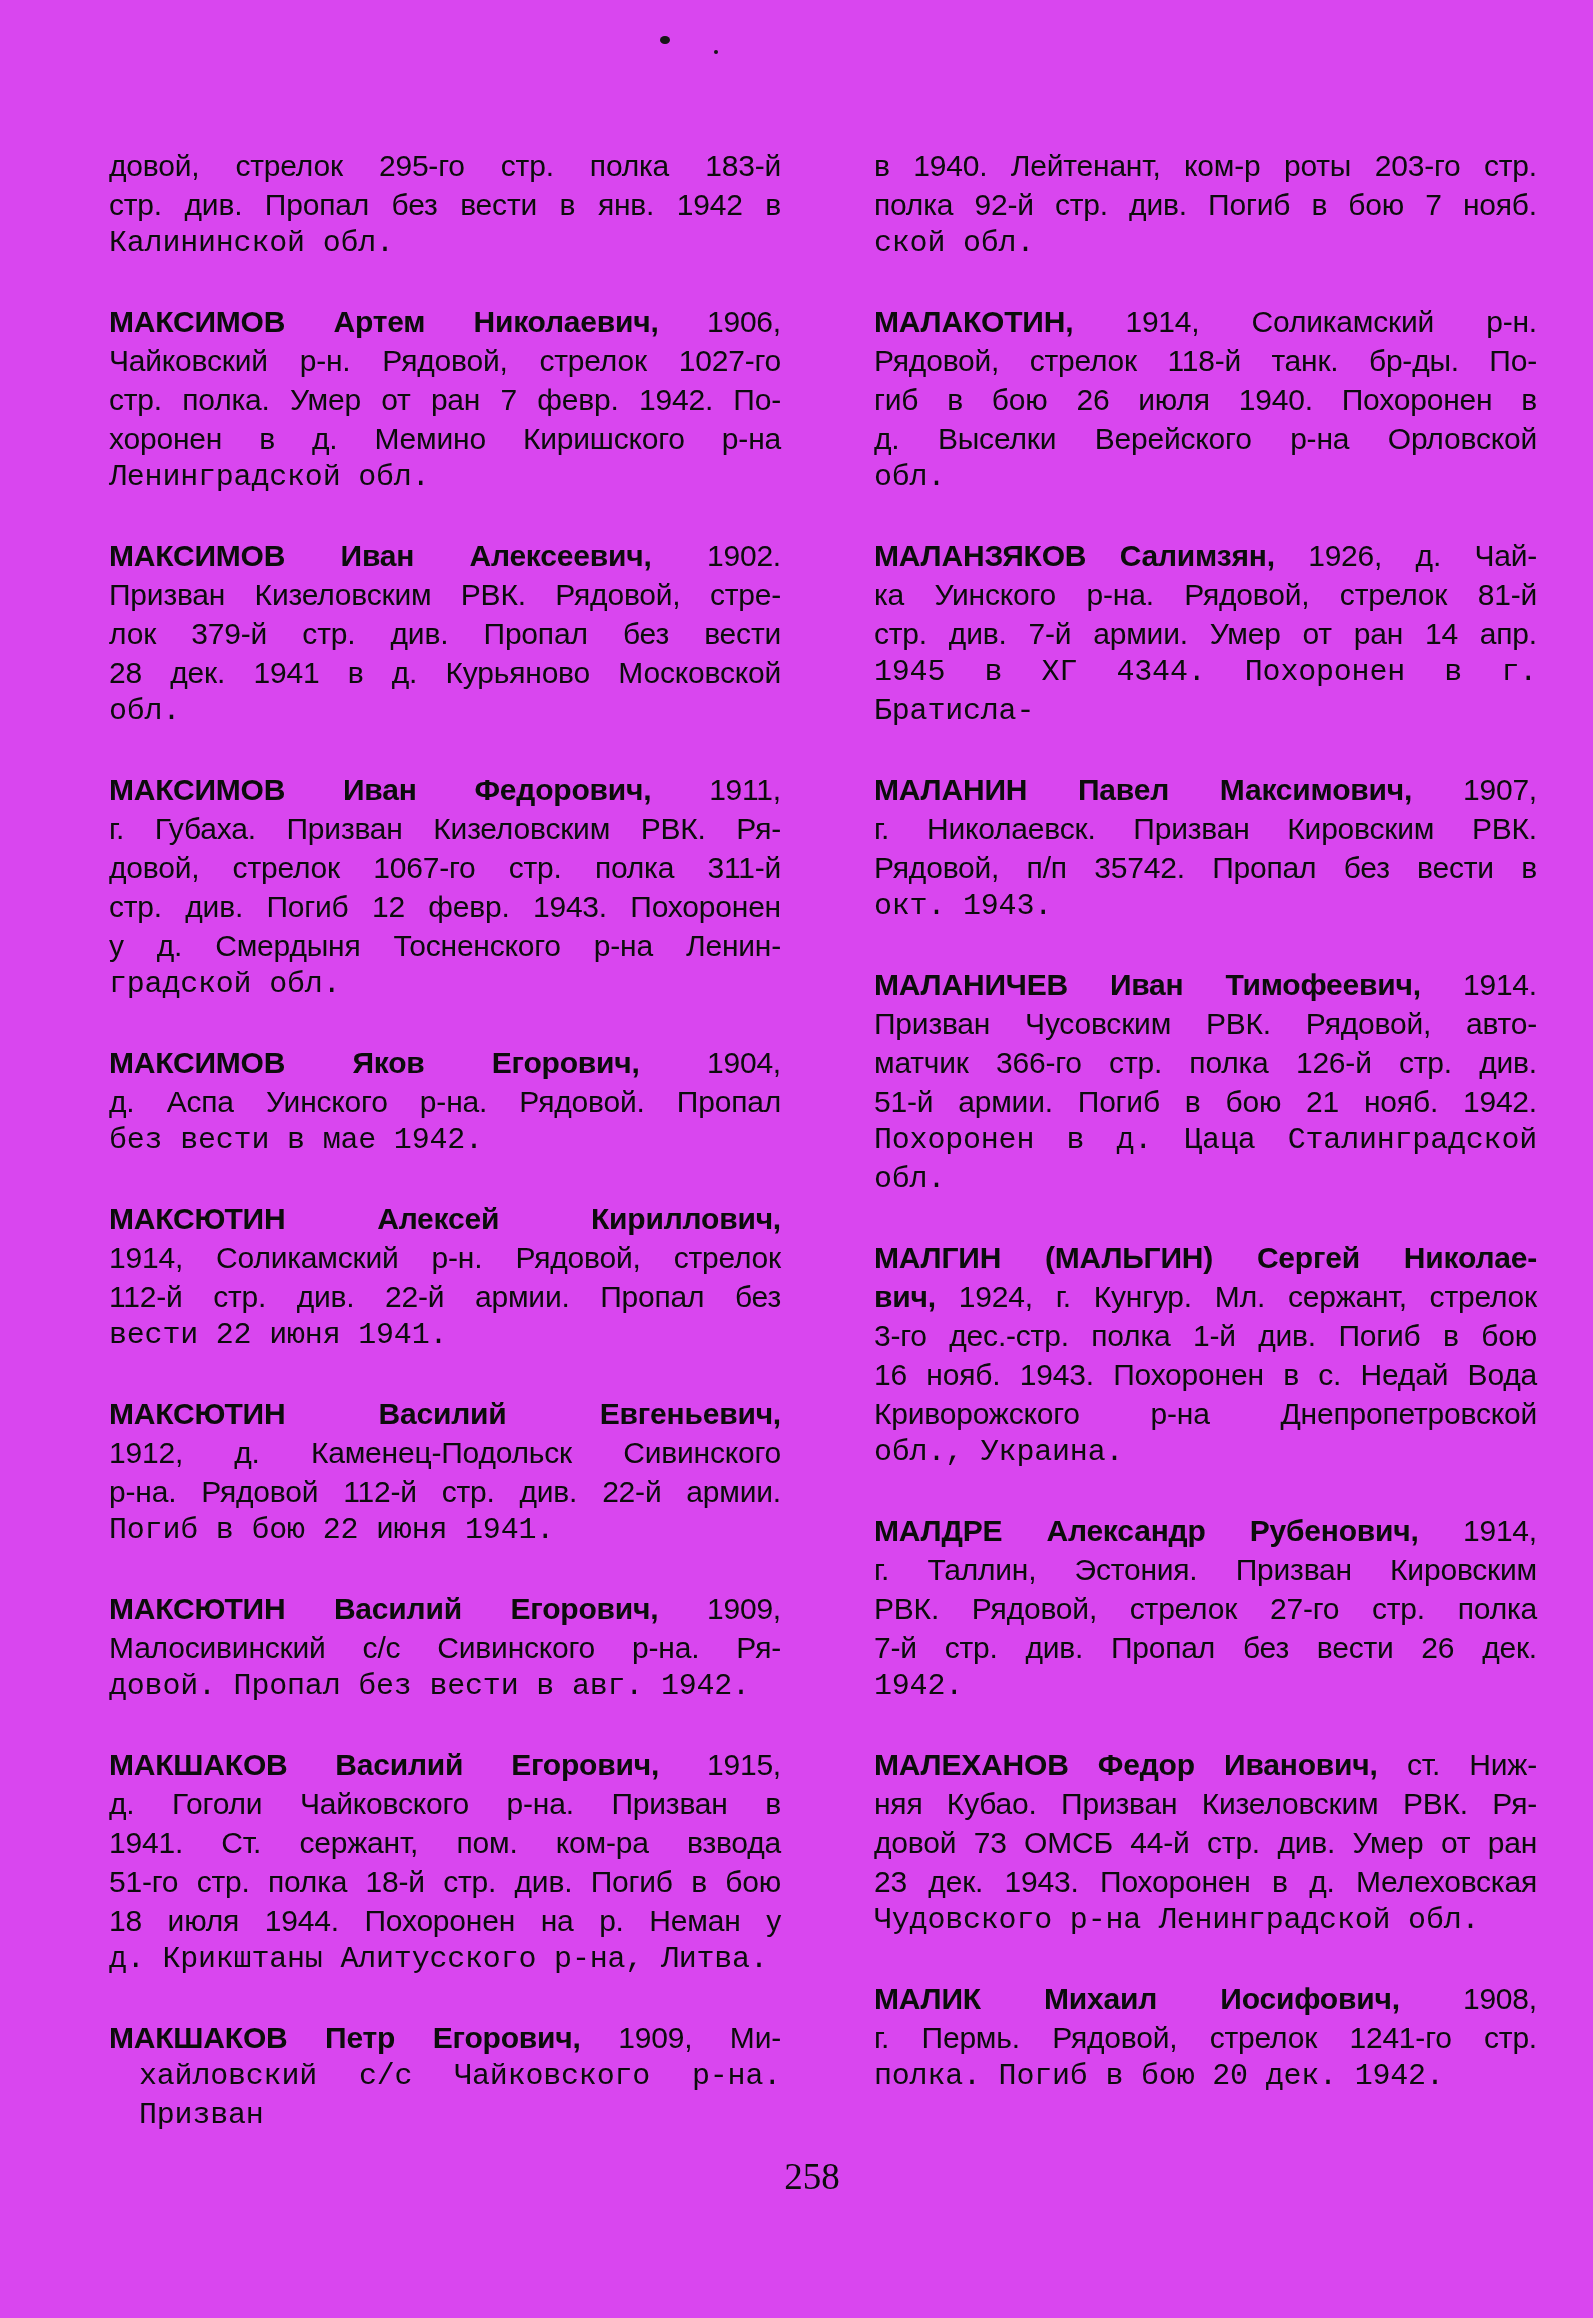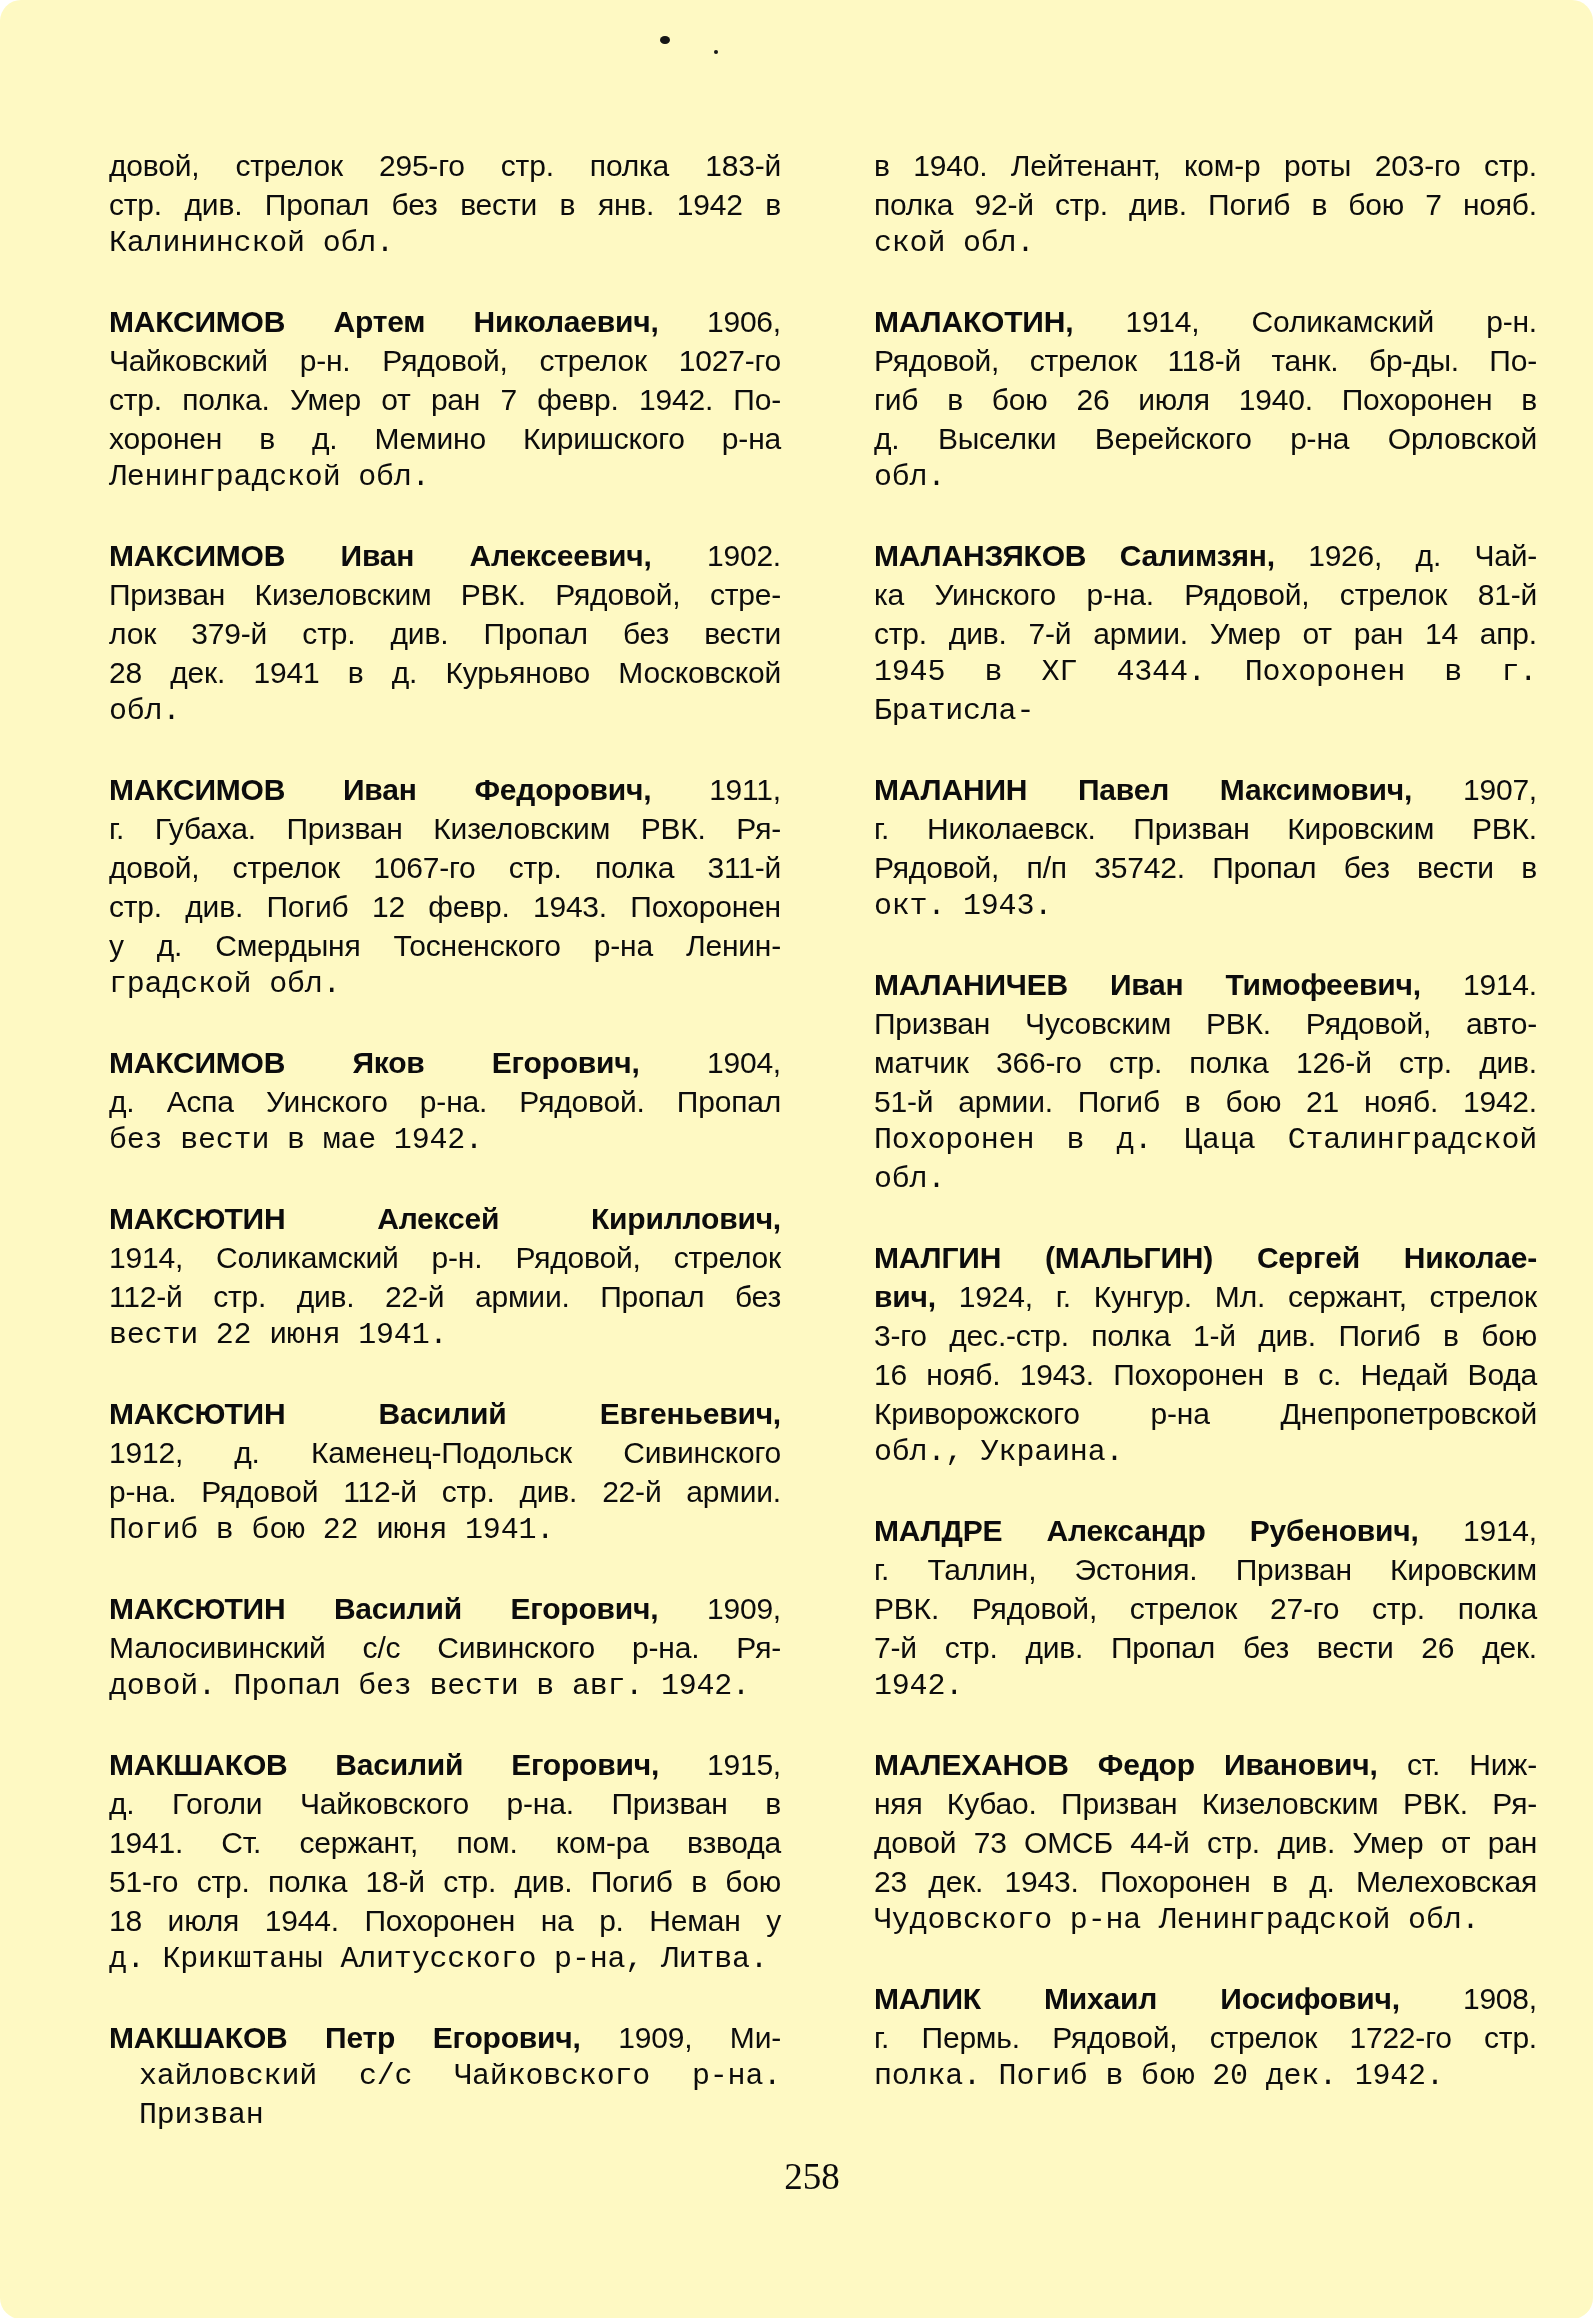--- a/index.html
+++ b/index.html
@@ -4,25 +4,24 @@
 <style>
   html, body {
     margin: 0;
     padding: 0;
     background: #ffffff;
   }
   .page {
     position: relative;
     width: 1593px;
     height: 2319px;
-    background: #fef9c3;
+    background: #d946ef;
     overflow: hidden;
     font-family: "Liberation Sans", sans-serif;
     color: #0c0c0c;
-    border-radius: 21px;
   }
   .col {
     position: absolute;
     top: 146px;
   }
   .col-left  { left: 109px;  width: 672px; }
   .col-right { left: 874px; width: 663px; }
   .entry {
     margin: 0 0 39px 0;
   }
@@ -176,20 +175,20 @@
       </div>
       <div class="entry">
         <div class="line"><span class="b">МАЛЕХАНОВ Федор Иванович,</span><span> ст. Ниж-</span></div>
         <div class="line"><span>няя Кубао. Призван Кизеловским РВК. Ря-</span></div>
         <div class="line"><span>довой 73 ОМСБ 44-й стр. див. Умер от ран</span></div>
         <div class="line"><span>23 дек. 1943. Похоронен в д. Мелеховская</span></div>
         <div class="line"><span>Чудовского р-на Ленинградской обл.</span></div>
       </div>
       <div class="entry">
         <div class="line"><span class="b">МАЛИК Михаил Иосифович,</span><span> 1908,</span></div>
-        <div class="line"><span>г. Пермь. Рядовой, стрелок 1722-го стр.</span></div>
+        <div class="line"><span>г. Пермь. Рядовой, стрелок 1241-го стр.</span></div>
         <div class="line"><span>полка. Погиб в бою 20 дек. 1942.</span></div>
       </div>
     </div>
 
   <div class="pagenum">258</div>
 </div>
 
 
 </body></html>

